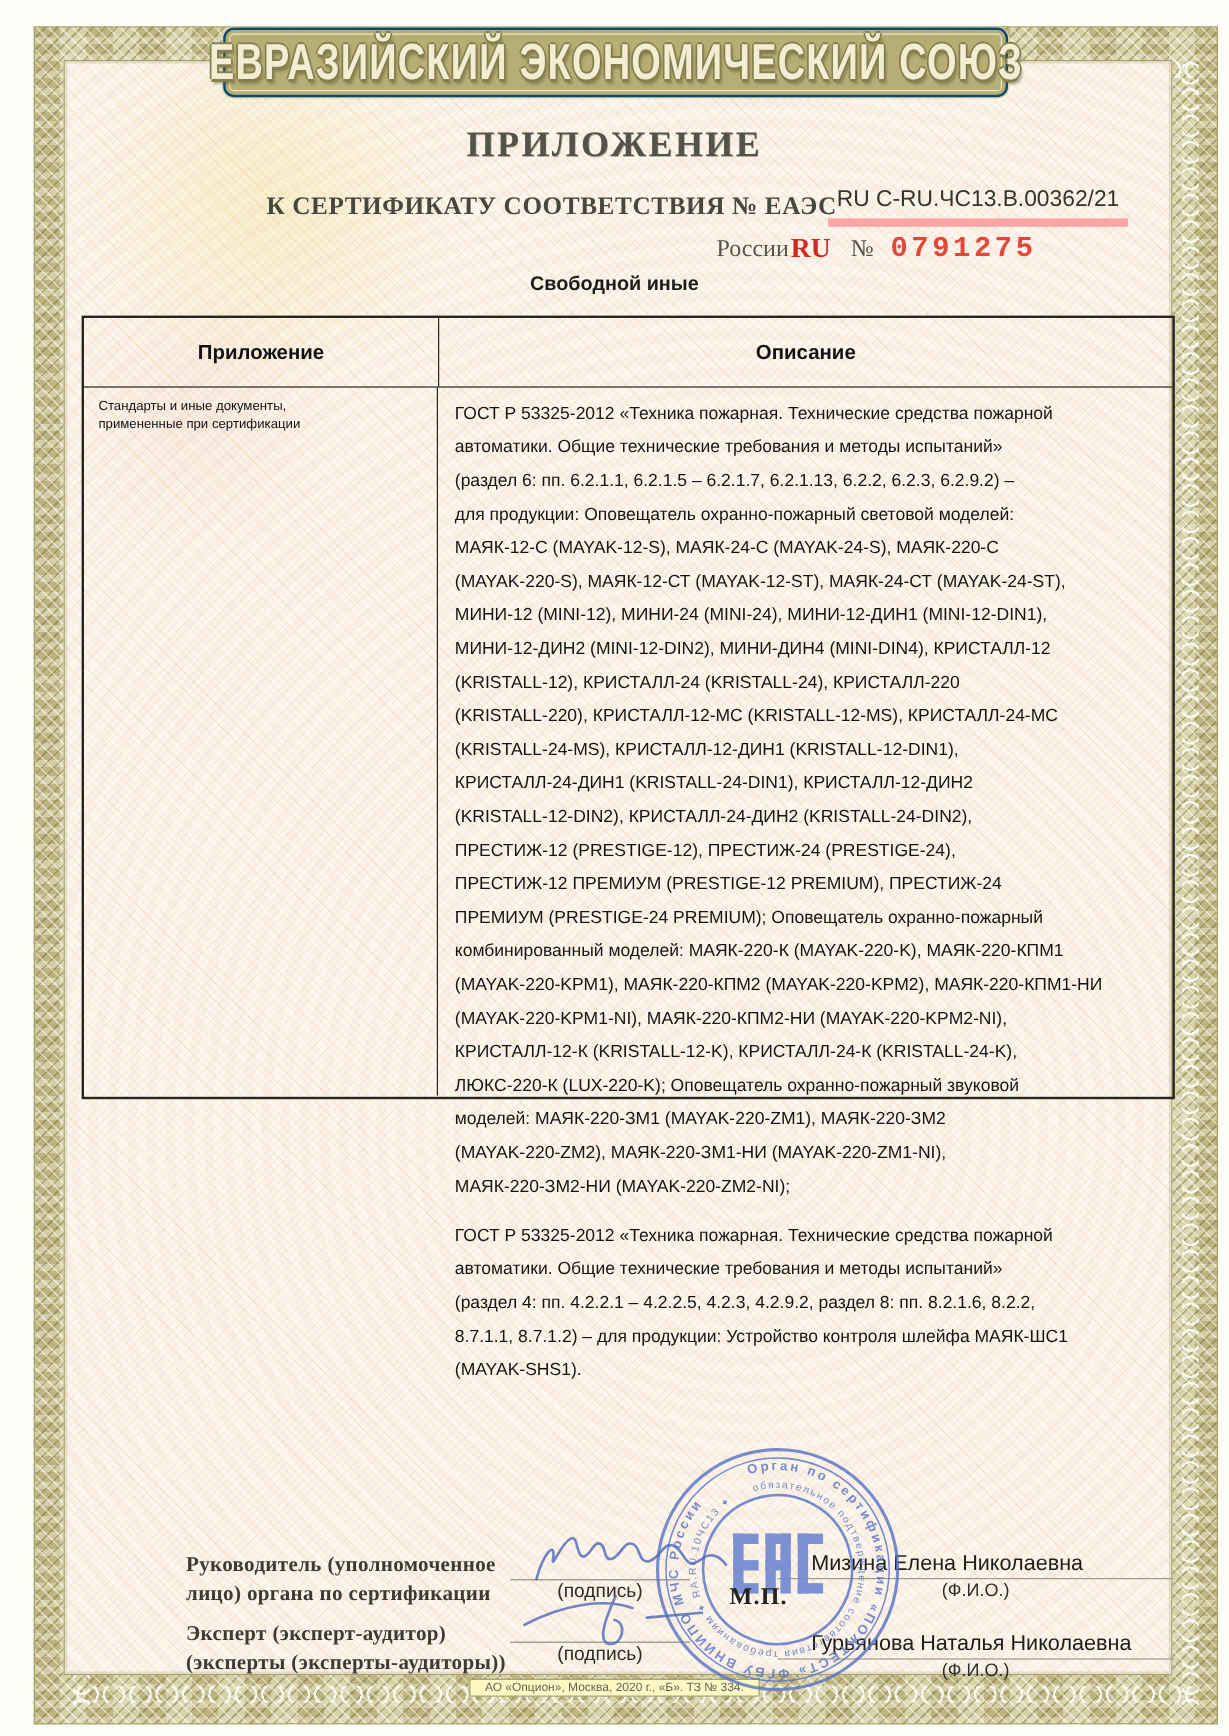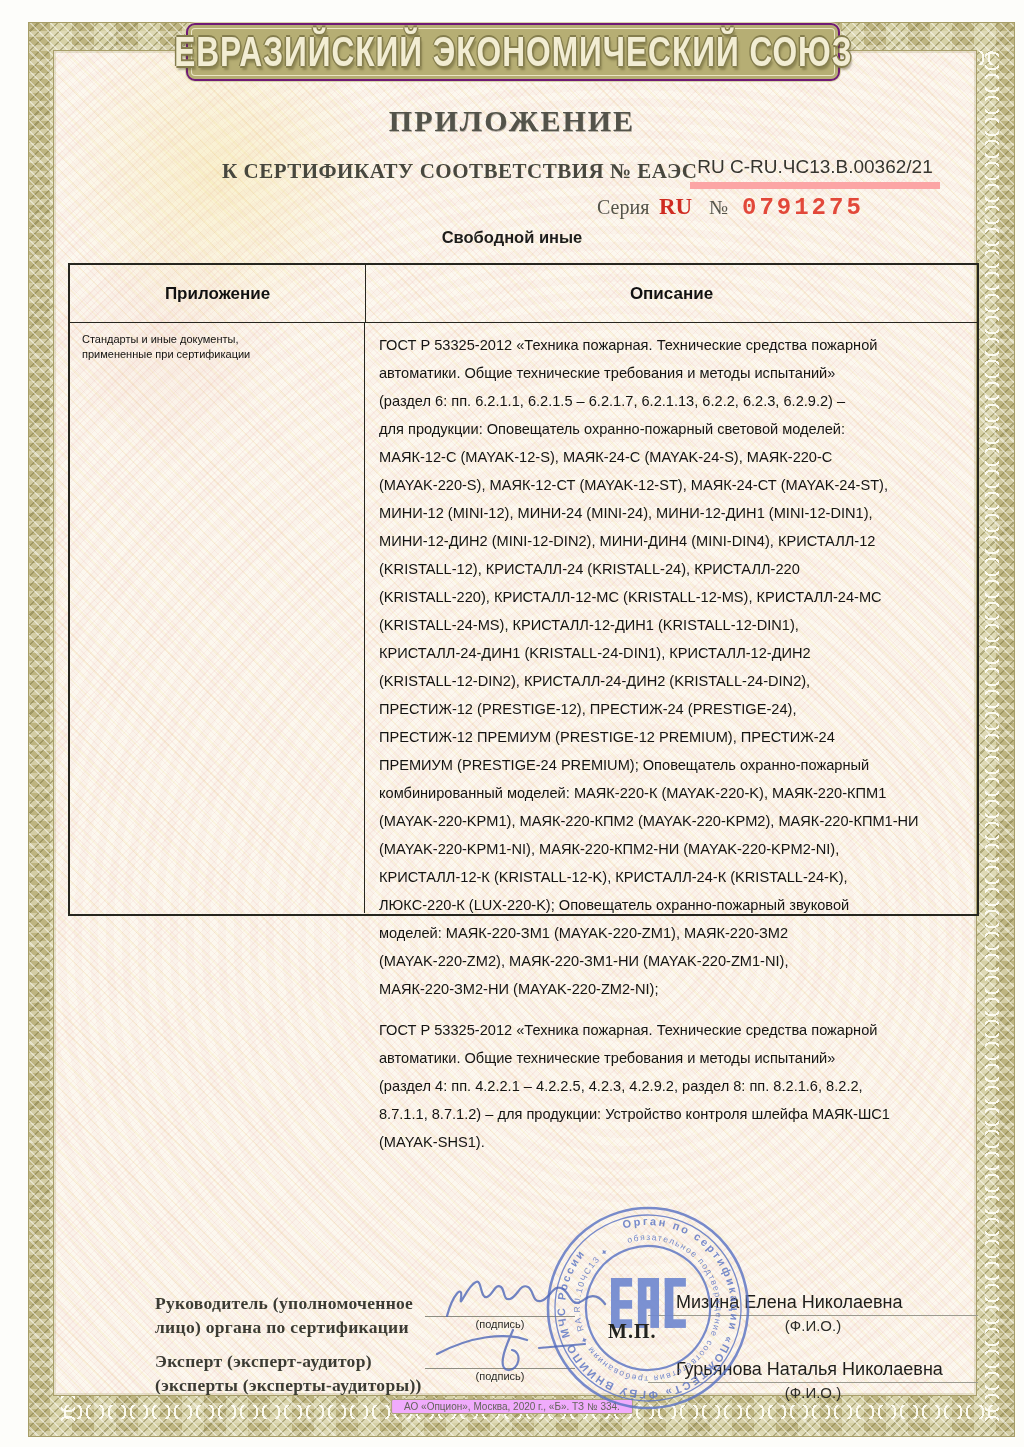--- a/index.html
+++ b/index.html
@@ -31,21 +31,21 @@
       radial-gradient(circle at 18% 9%, rgba(240,220,120,.28), rgba(240,220,120,0) 160px),
       radial-gradient(circle at 12% 22%, rgba(230,170,150,.12), rgba(230,170,150,0) 120px),
       repeating-radial-gradient(circle at 62% 66%, rgba(215,130,130,.045) 0 8px, transparent 8px 16px),
       repeating-linear-gradient(45deg, rgba(225,115,115,.075) 0 1px, transparent 1px 5px),
       repeating-linear-gradient(-45deg, rgba(225,115,115,.075) 0 1px, transparent 1px 5px),
       repeating-linear-gradient(45deg, rgba(233,214,95,.12) 0 2px, transparent 2px 11px);
     border:1px solid #a89f6a; box-shadow: inset 0 0 0 2px rgba(168,159,106,.25);}
 
   
   .banner{position:absolute;left:186px;top:23px;width:650px;height:54px;
-    background:#b6ae74;border:2px solid #701a75;border-radius:9px;
+    background:#b6ae74;border:2px solid #0c4a6e;border-radius:9px;
     box-shadow: inset 0 0 0 3px #b6ae74, inset 0 0 0 4px #ece7c6, 0 0 0 1px #d8d3ab;
     display:flex;align-items:center;justify-content:center;text-align:right;}
   .banner span{display:inline-block;font-weight:bold;font-size:33px;letter-spacing:1px;
     color:#f2edd3;transform:scale(.96,1.28);white-space:nowrap;
     text-shadow:1.5px 0 0 #857e4e,-1.5px 0 0 #857e4e,0 1.5px 0 #857e4e,0 -1.5px 0 #857e4e,2px 3px 2px rgba(90,85,45,.45);}
 
   
   .title{position:absolute;top:104px;left:0;width:100%;text-align:center;
     font-family:"Liberation Serif",serif;font-weight:bold;font-size:30px;letter-spacing:2px;
     color:#53534a;text-shadow:.5px .5px 0 rgba(60,60,50,.35);}
@@ -74,36 +74,36 @@
   .appendix-label{font-weight:normal;font-size:11px;line-height:1.4;color:#121210;white-space:pre-line;}
   .desc{font-size:14.6px;line-height:28px;color:#141412;white-space:pre-line;}
   .desc + .desc{margin-top:13px;}
 
   
   .role{position:absolute;left:155px;font-family:"Liberation Serif",serif;font-weight:600;
     font-size:17.5px;line-height:1.38;color:#3b3b33;white-space:pre-line;letter-spacing:.3px;}
   .role.head{top:1291px;} .role.expert{top:1349px;}
   .sig-slot{position:absolute;width:150px;text-align:center;}
   .sig-slot .line{height:20px;border-bottom:1px solid #8d8d82;}
-  .sig-slot .cap{font-size:11px;color:#2c2c28;margin-top:1px;}
+  .sig-slot .cap{font-size:16px;color:#2c2c28;margin-top:1px;}
   .slot1{left:425px;top:1296px;} .slot2{left:425px;top:1348px;}
   .name-slot{position:absolute;left:648px;width:330px;}
   .name-slot .nm{font-size:18px;color:#1d1d1a;padding-left:28px;white-space:nowrap;}
   .name-slot .line{border-bottom:1px solid #9b9b90;margin-top:2px;}
   .name-slot .cap{font-size:15px;color:#2c2c28;text-align:center;margin-top:1px;}
   .nslot1{top:1292px;} .nslot2{top:1347px;margin-top:12px;}
   .mp{position:absolute;left:608px;top:1320px;font-family:"Liberation Serif",serif;
     font-weight:bold;font-size:20px;color:#23231f;z-index:6;letter-spacing:1px;}
 
   .ink{position:absolute;z-index:5;}
   .stamp{position:absolute;left:541px;top:1201px;width:214px;height:214px;z-index:4;}
 
   
   .imprint{position:absolute;top:1399px;left:50%;transform:translateX(-50%);
-    background:#f0abfc;border:1px solid #a9a179;border-radius:2px;
+    background:#fef9c3;border:1px solid #a9a179;border-radius:2px;
     font-size:10px;color:#63635a;padding:1px 12px;white-space:nowrap;z-index:3;}
 </style>
 </head>
 <body>
 
 <div class="page">
 
   <div class="band">
     <div class="wave h top"></div>
     <div class="wave h bottom"></div>
@@ -113,21 +113,21 @@
   <div class="paper"></div>
 
   <div class="banner">
     <span>ЕВРАЗИЙСКИЙ ЭКОНОМИЧЕСКИЙ СОЮЗ</span>
   </div>
 
   <div class="title">ПРИЛОЖЕНИЕ</div>
   <div class="subtitle">К СЕРТИФИКАТУ СООТВЕТСТВИЯ № ЕАЭС</div>
   <div class="certnum">RU C-RU.ЧС13.В.00362/21</div>
   <div class="series-row">
-    <span class="series-label">Серия</span>
+    <span class="series-label">России</span>
     <span class="series-value">RU</span>
     <span class="no-sign">№</span>
     <span class="blank-number">0791275</span>
   </div>
   <div class="formtype">Свободной иные</div>
 
   <div class="tbl">
     <div class="hdr">
       <div class="c1">
         <span>Приложение</span>

